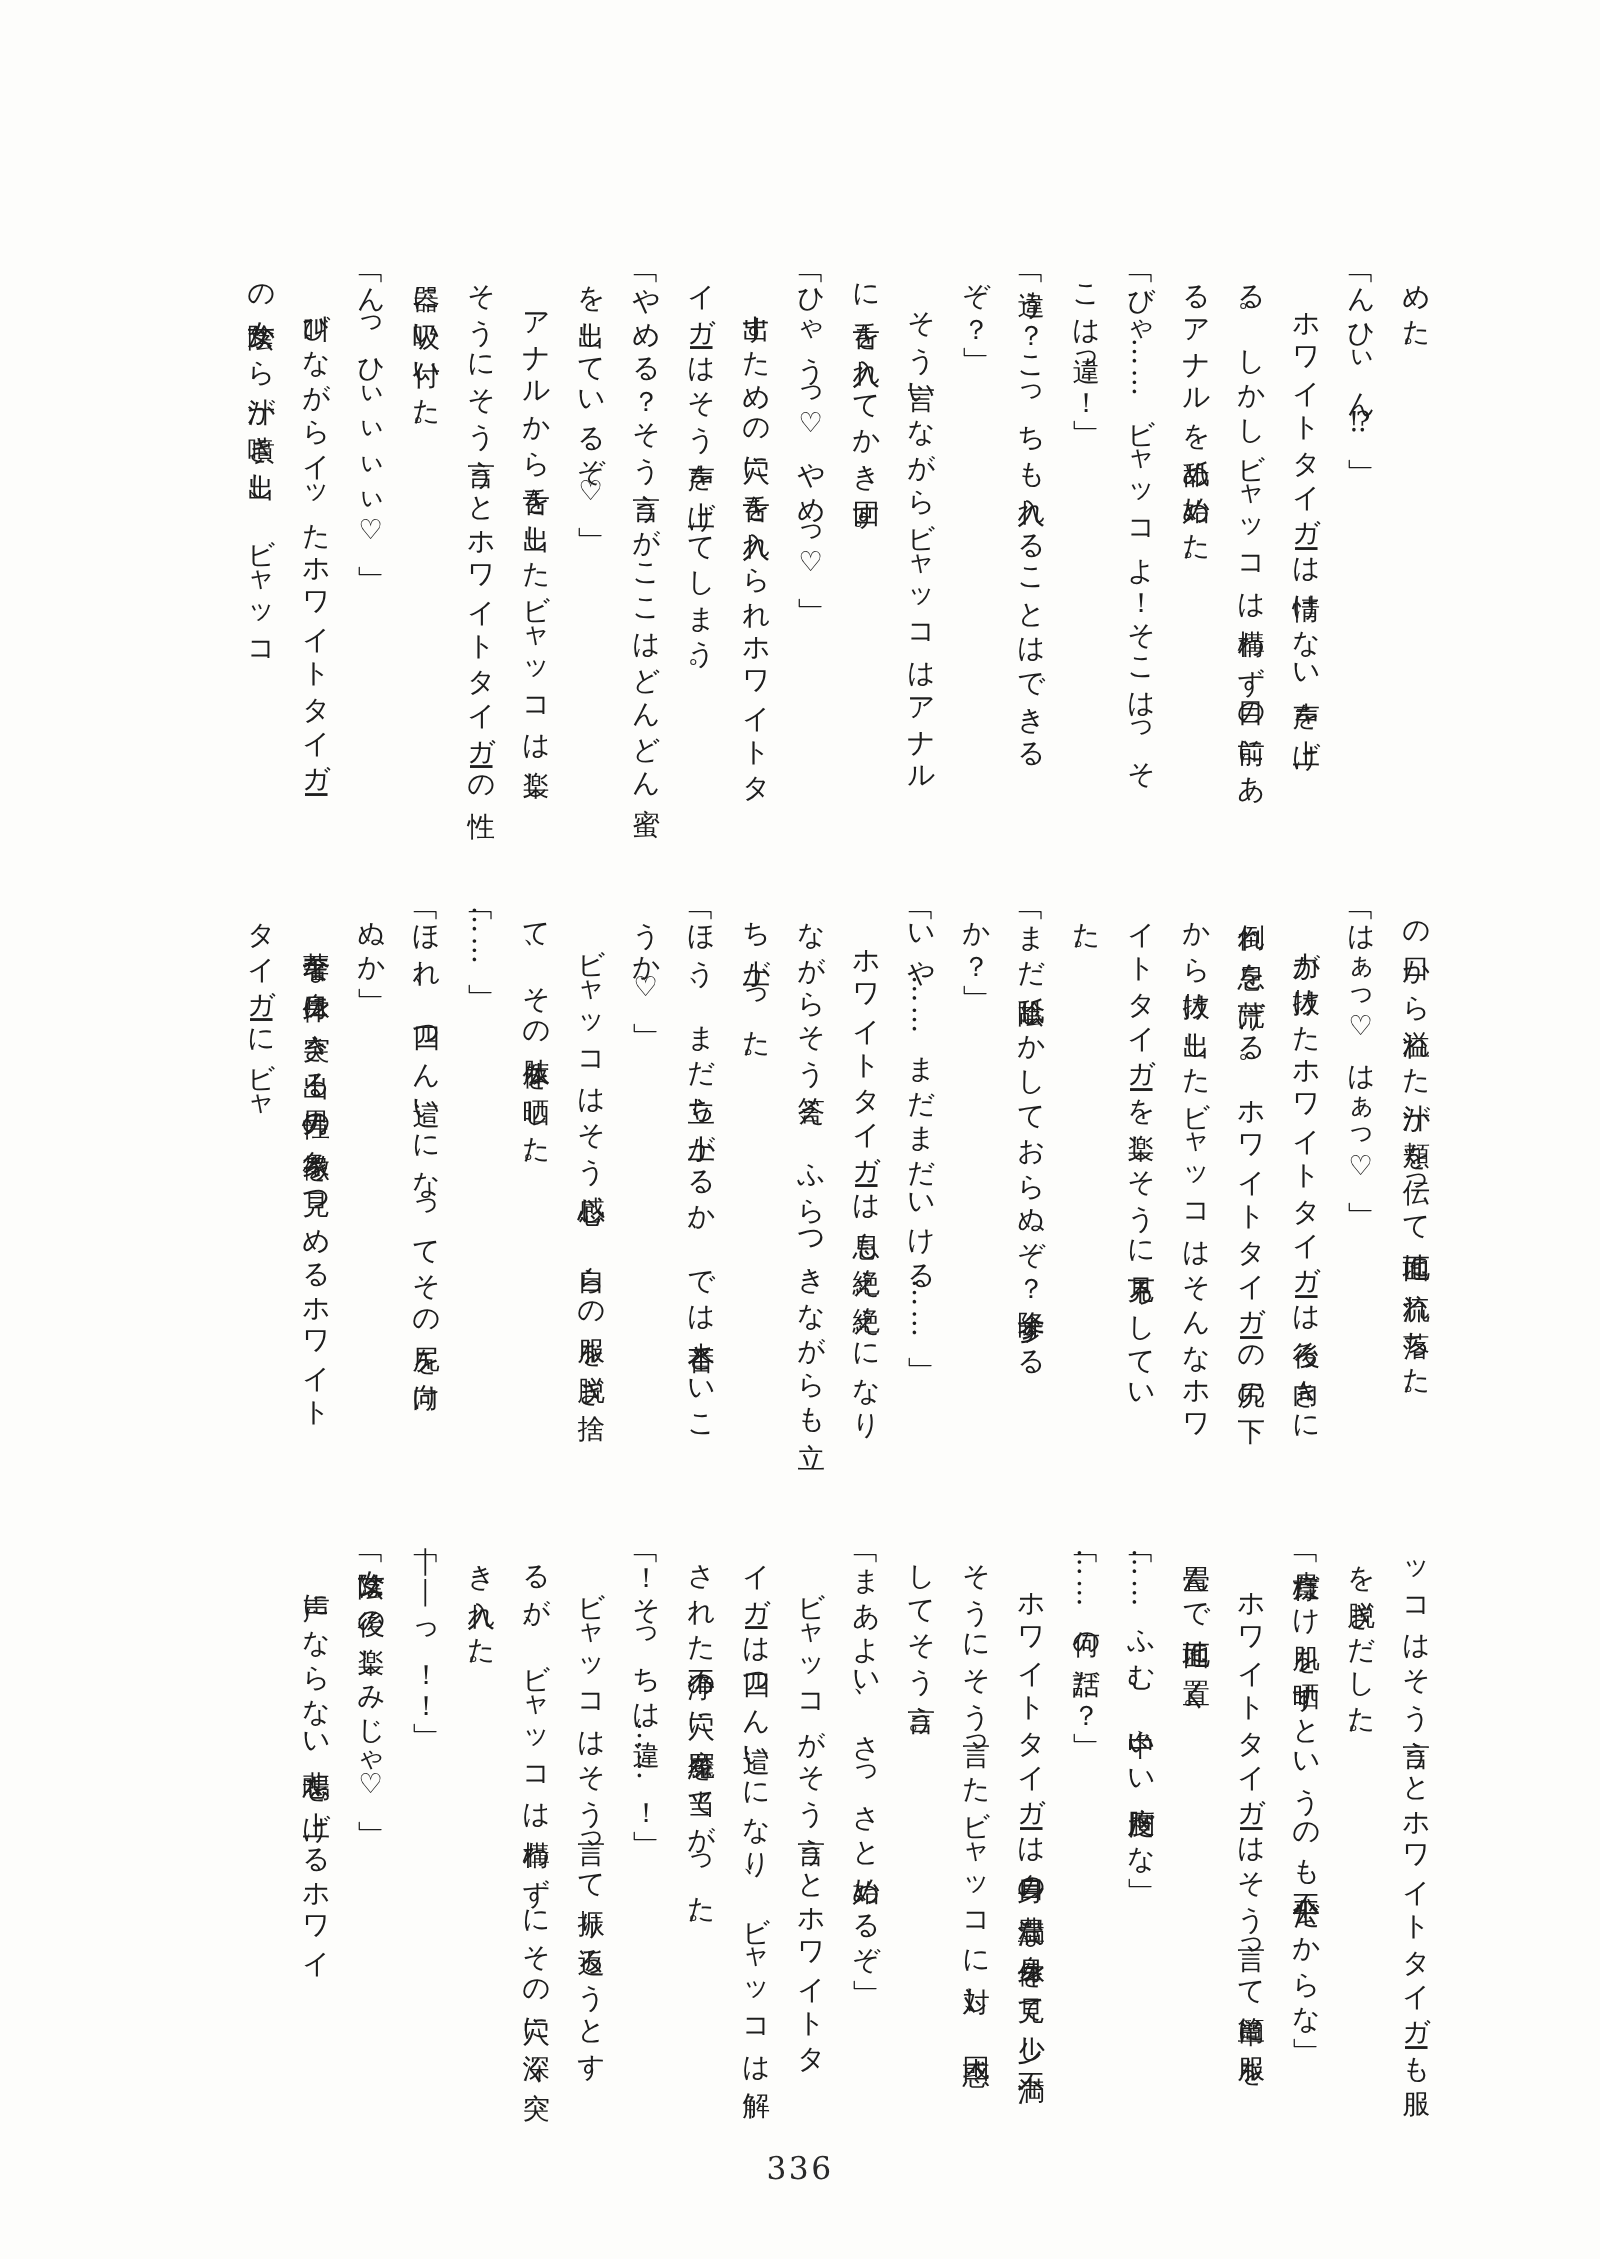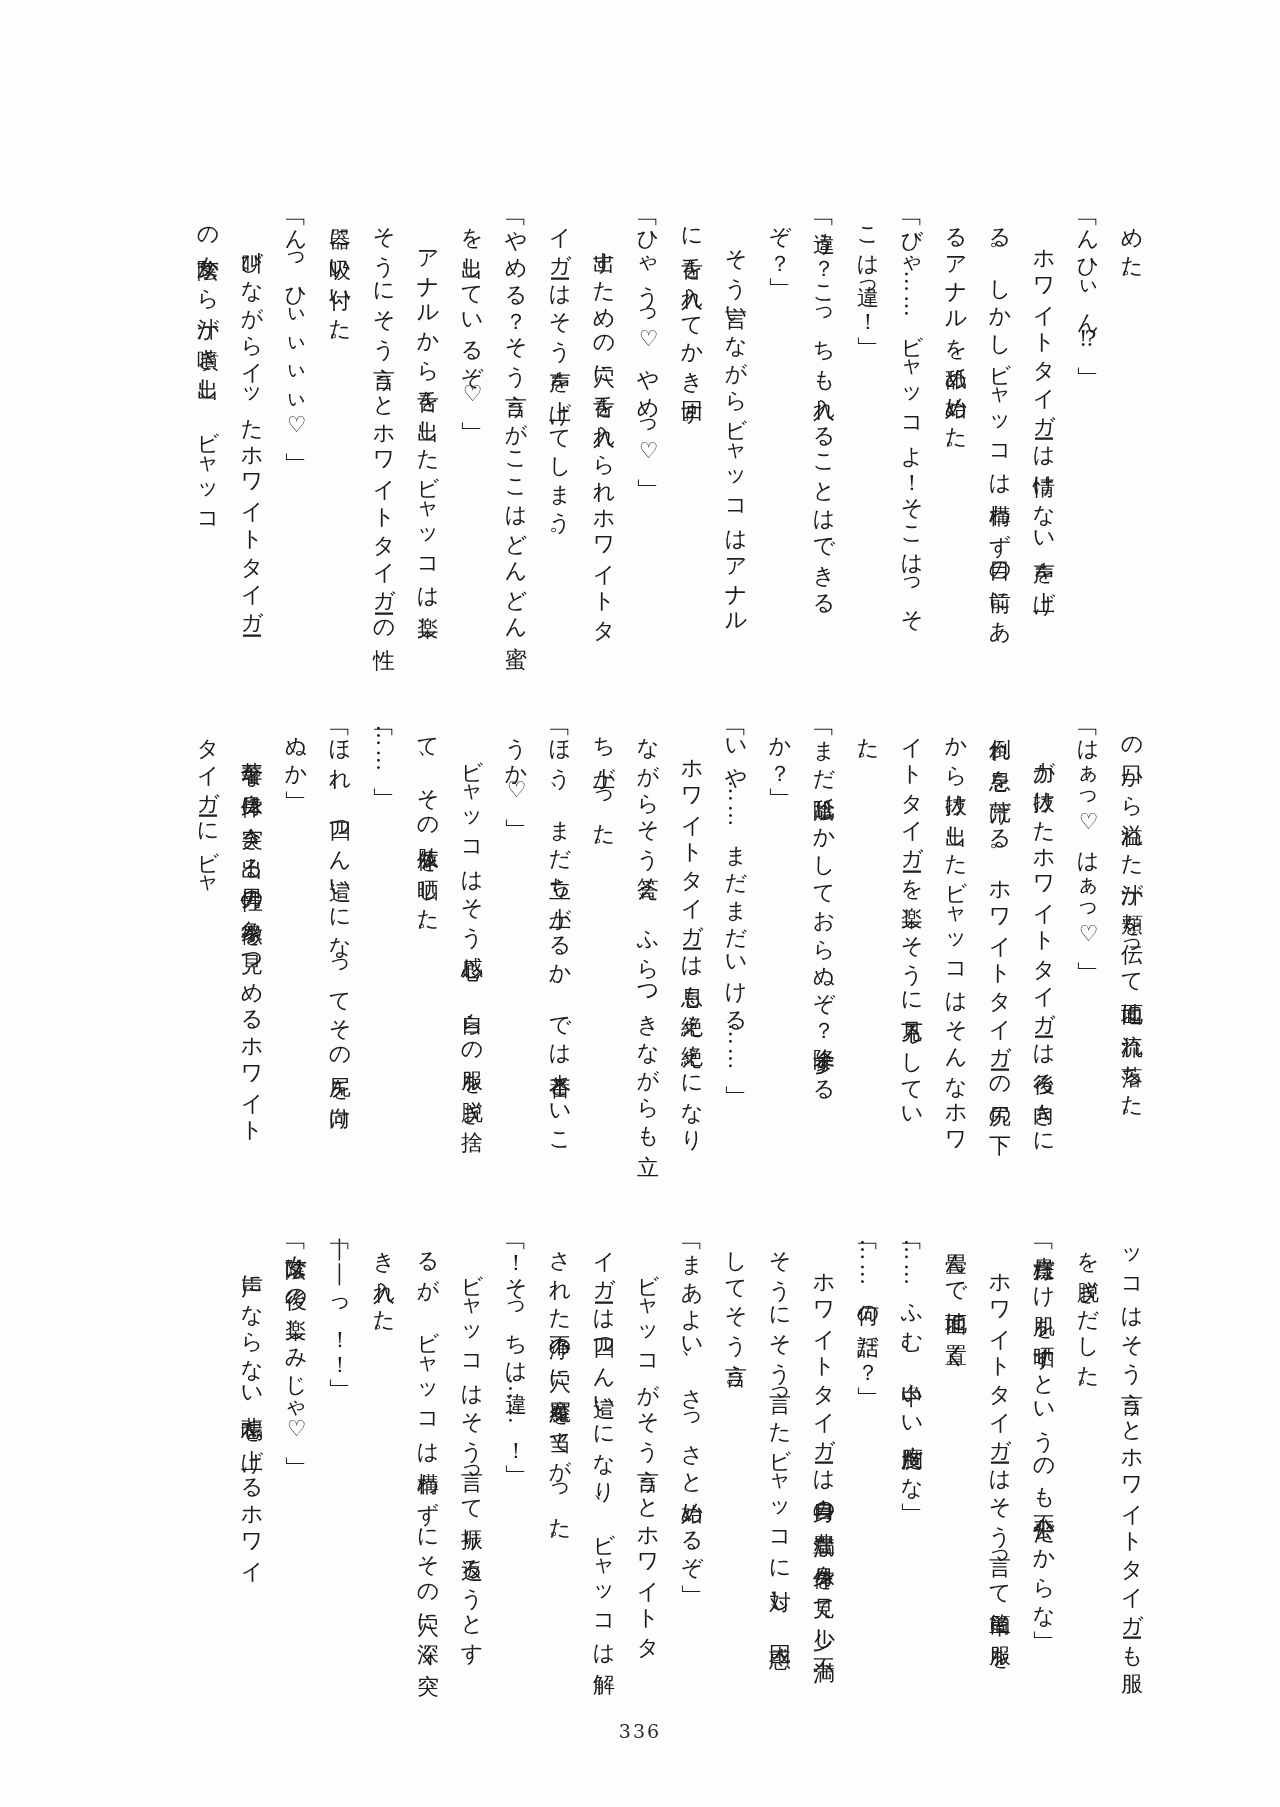--- a/index.html
+++ b/index.html
@@ -36,21 +36,21 @@
   }
   #band-top    { top: 212px; }
   #band-middle { top: 722px; }
   #band-bottom { top: 1236px; }
   .page-number {
     position: absolute;
     top: 1720px;
     left: 0;
     width: 100%;
     text-align: center;
-    font-size: 19px;
+    font-size: 25px;
     letter-spacing: 2px;
     color: #2a2a2a;
     font-family: "DejaVu Serif", "Liberation Serif", serif;
   }
 </style>
 </head>
 <body>
 
 <div class="page">
   <div class="band" id="band-top">

